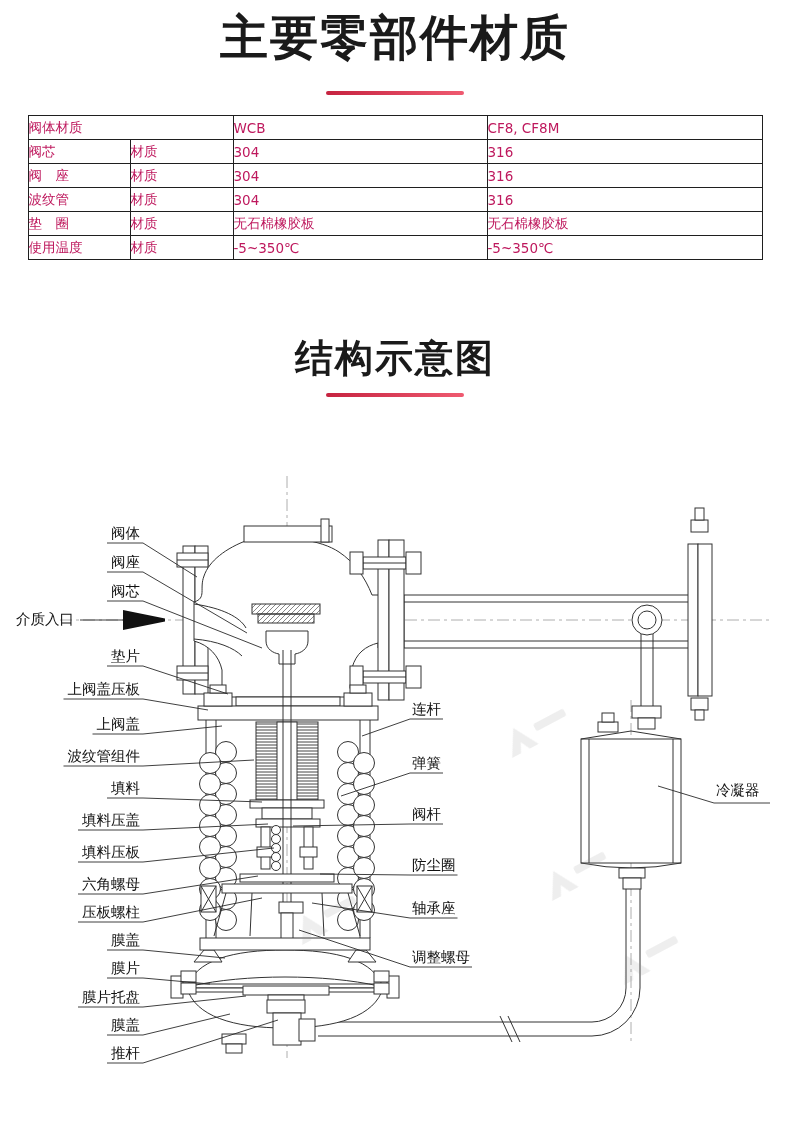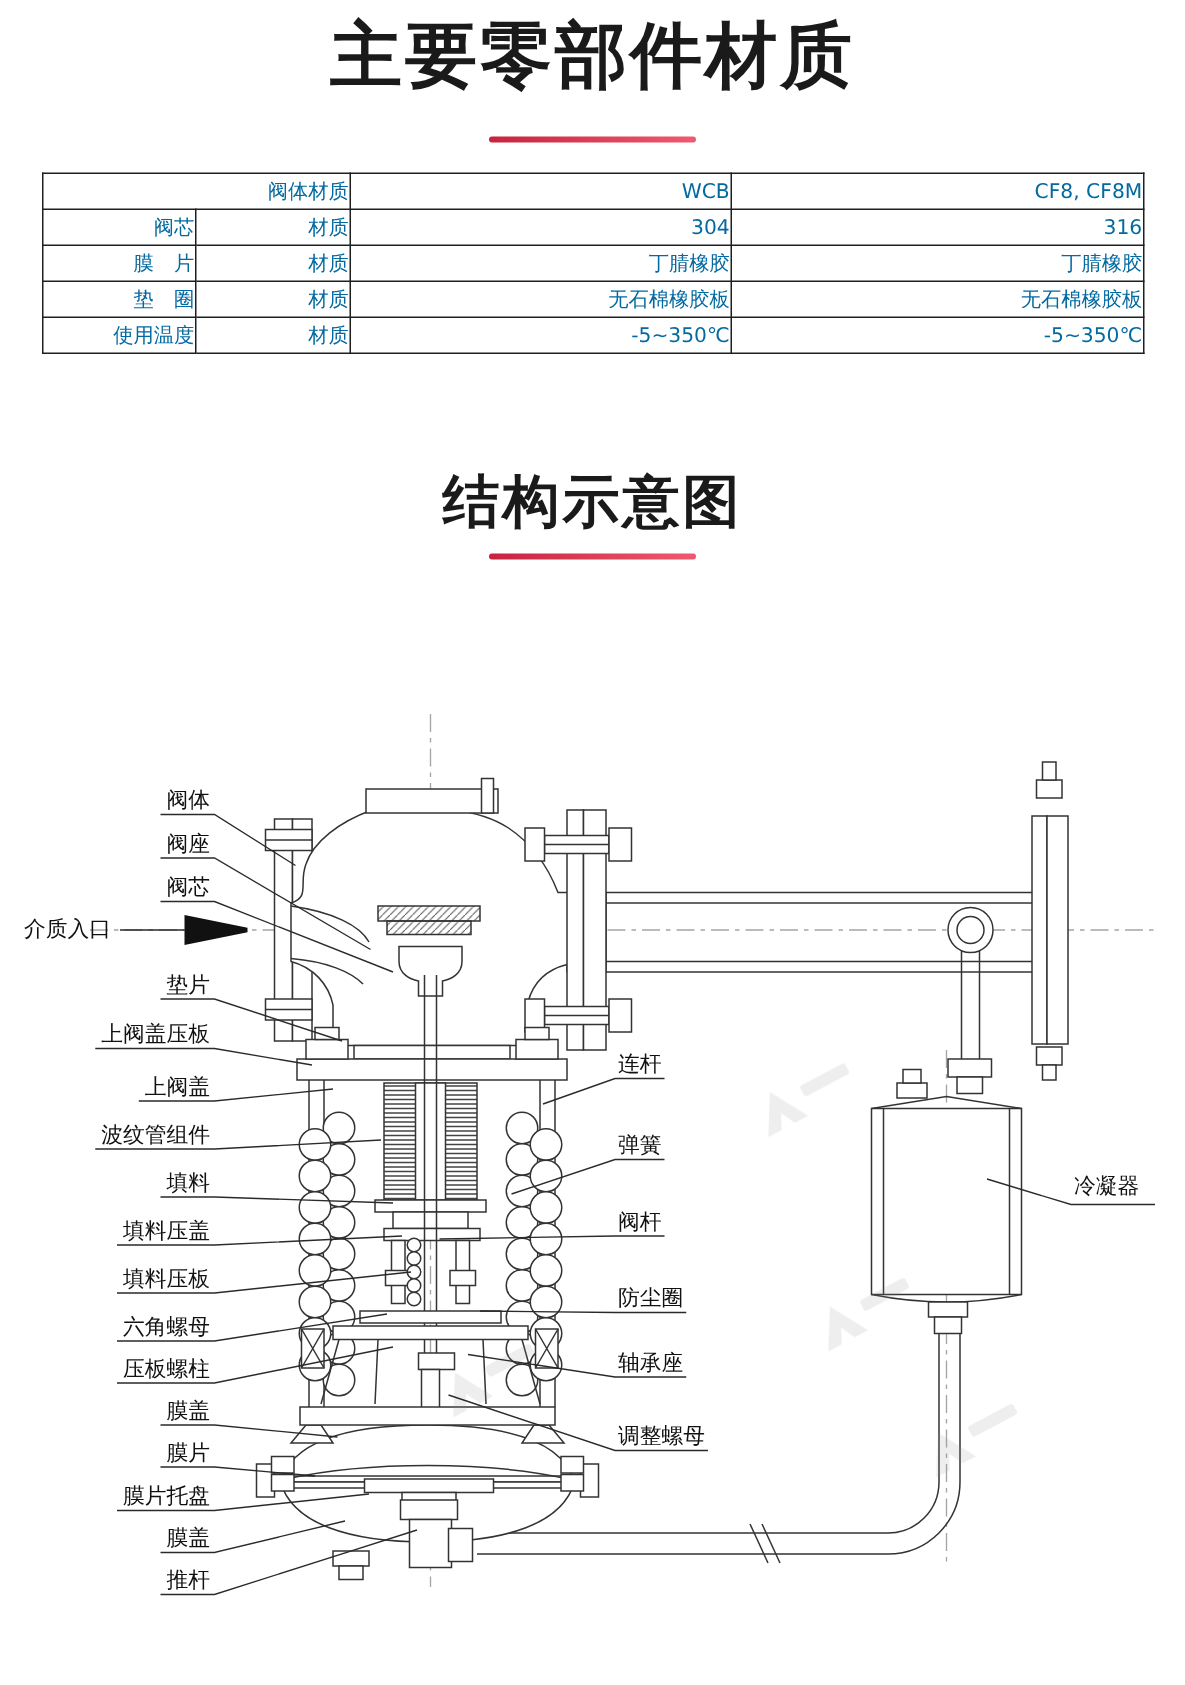--- a/index.html
+++ b/index.html
@@ -16,22 +16,22 @@
   .red-divider{
     width:138px;height:4px;margin:26px auto 0;border-radius:2px;
     background:linear-gradient(90deg,#c62340,#ef5a70);
   }
   .red-divider.second{margin-top:12px;}
   table.materials{
     width:734px;margin:20px auto 0;border-collapse:collapse;table-layout:fixed;
   }
   table.materials td{
     border:1px solid #1f1f1f;height:23px;padding:0;
-    text-align:right;vertical-align:middle;
-    font-size:13.5px;color:#0369a1;font-weight:400;
+    text-align:left;vertical-align:middle;
+    font-size:13.5px;color:#be185d;font-weight:400;
   }
   svg#diagram-svg{position:absolute;top:456px;left:0;}
   svg text{font-size:14.5px;fill:#111;font-family:"DejaVu Sans","Liberation Sans",sans-serif;}
   svg .draw{stroke:#333;fill:none;stroke-width:1;}
   svg .fillw{stroke:#333;fill:#fff;stroke-width:1;}
   svg .leader{stroke:#2a2a2a;stroke-width:0.9;fill:none;}
 </style>
 </head>
 <body>
 
@@ -55,24 +55,30 @@
       </tr>
     </thead>
     <tbody id="materials-table-body">
         <tr>
           <td>阀芯</td>
           <td>材质</td>
           <td>304</td>
           <td>316</td>
         </tr>
         <tr>
-          <td>膜　片</td>
-          <td>材质</td>
-          <td>丁腈橡胶</td>
-          <td>丁腈橡胶</td>
+          <td>阀　座</td>
+          <td>材质</td>
+          <td>304</td>
+          <td>316</td>
+        </tr>
+        <tr>
+          <td>波纹管</td>
+          <td>材质</td>
+          <td>304</td>
+          <td>316</td>
         </tr>
         <tr>
           <td>垫　圈</td>
           <td>材质</td>
           <td>无石棉橡胶板</td>
           <td>无石棉橡胶板</td>
         </tr>
         <tr>
           <td>使用温度</td>
           <td>材质</td>

